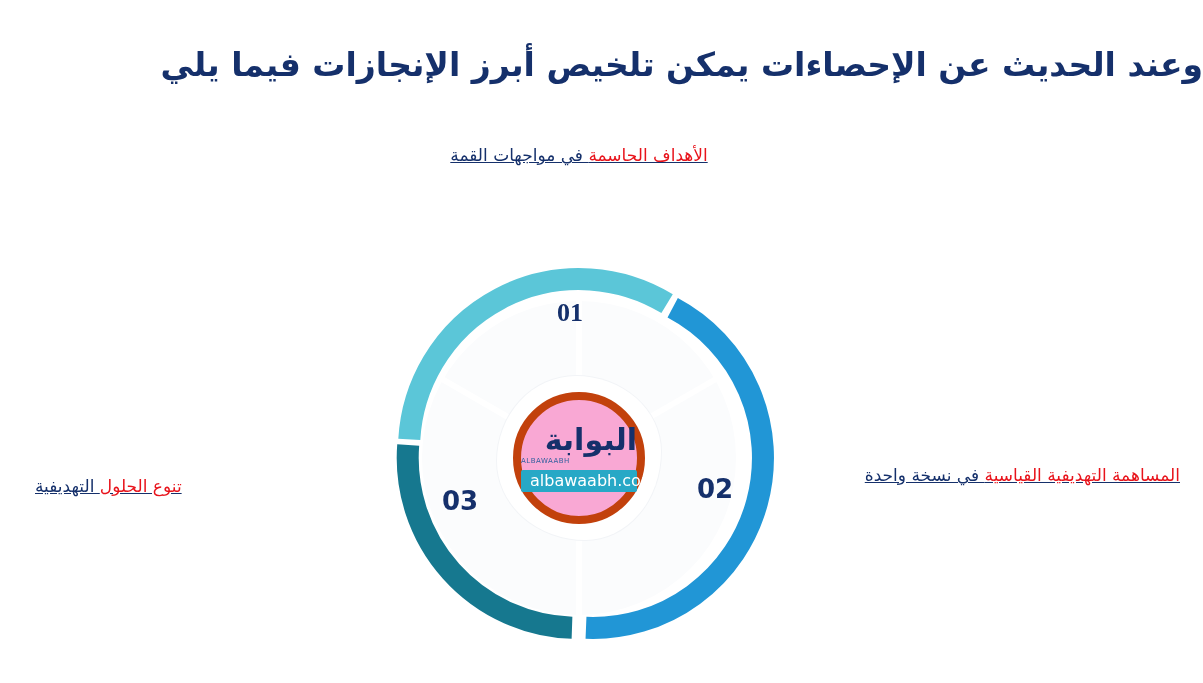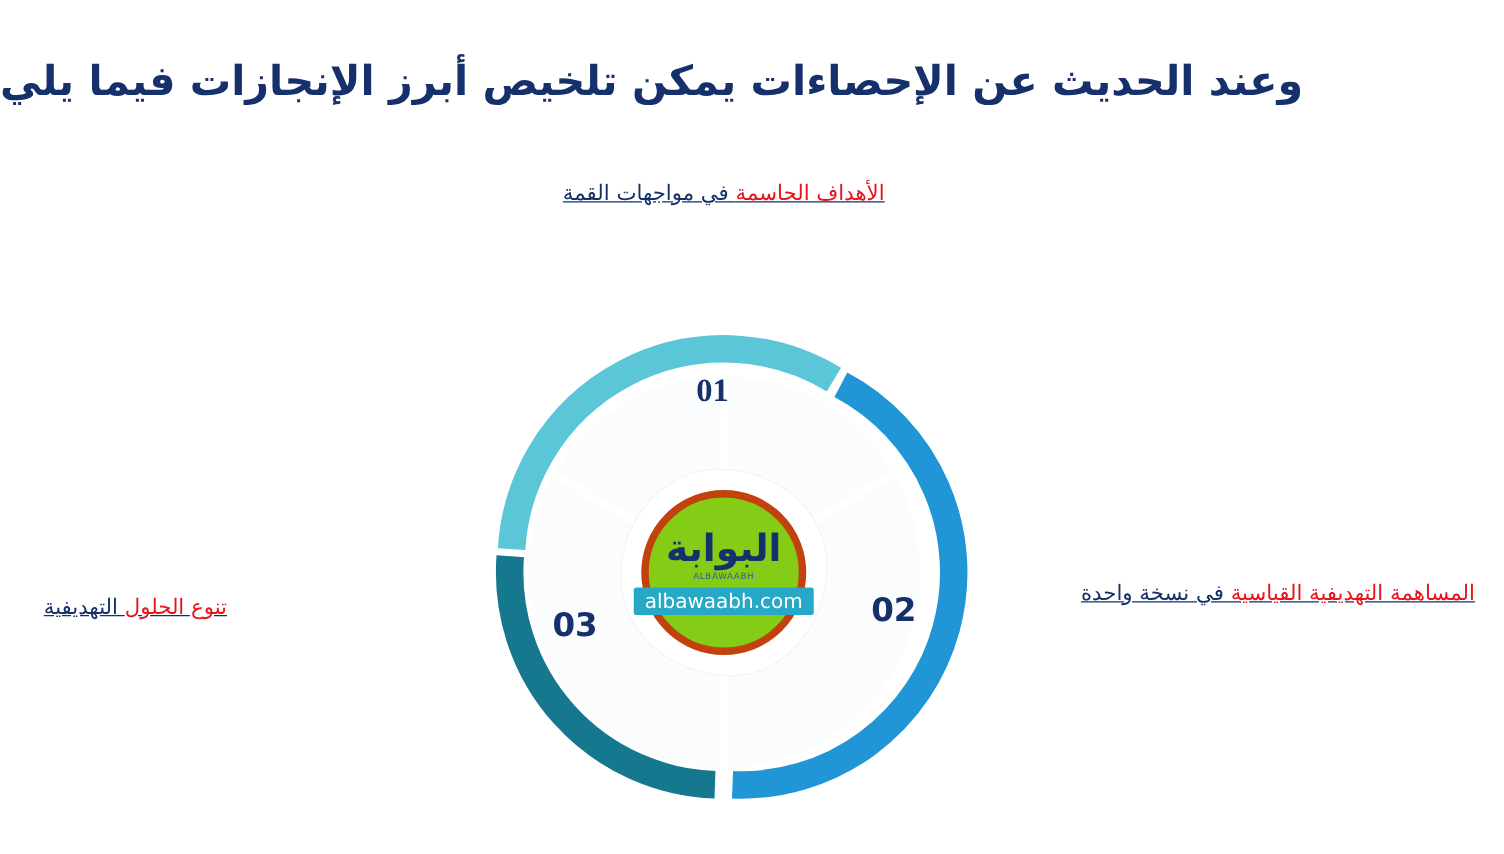--- a/index.html
+++ b/index.html
@@ -14,21 +14,21 @@
     overflow: hidden;
     position: relative;
   }
 
   
   .title {
     position: absolute;
     top: 44px;
     left: 0;
     width: 1203px;
-    text-align: left;
+    text-align: right;
     font-size: 33px;
     font-weight: bold;
     color: #15306b;
     letter-spacing: 0px;
     line-height: 1.3;
     direction: rtl;
   }
 
   
   .diagram {
@@ -76,26 +76,25 @@
     height: 164px;
     background: #ffffff;
     border-radius: 48% 52% 46% 54% / 52% 46% 54% 48%;
     box-shadow: 0 0 0 1px #f2f4f7;
   }
   .logo-inner {
     position: absolute;
     top: 16px; left: 16px;
     width: 132px; height: 132px;
     border-radius: 50%;
-    border: 6px solid #c2410c;
+    border: 8px solid #c2410c;
     box-sizing: border-box;
-    background: #84cc16;
+    background: #f9a8d4;
     display: flex;
     flex-direction: column;
-    align-items: center;
     justify-content: center;
   }
   .logo-word {
     font-size: 30px;
     font-weight: bold;
     color: #15306b;
     line-height: 1;
     direction: rtl;
     letter-spacing: -1px;
   }

